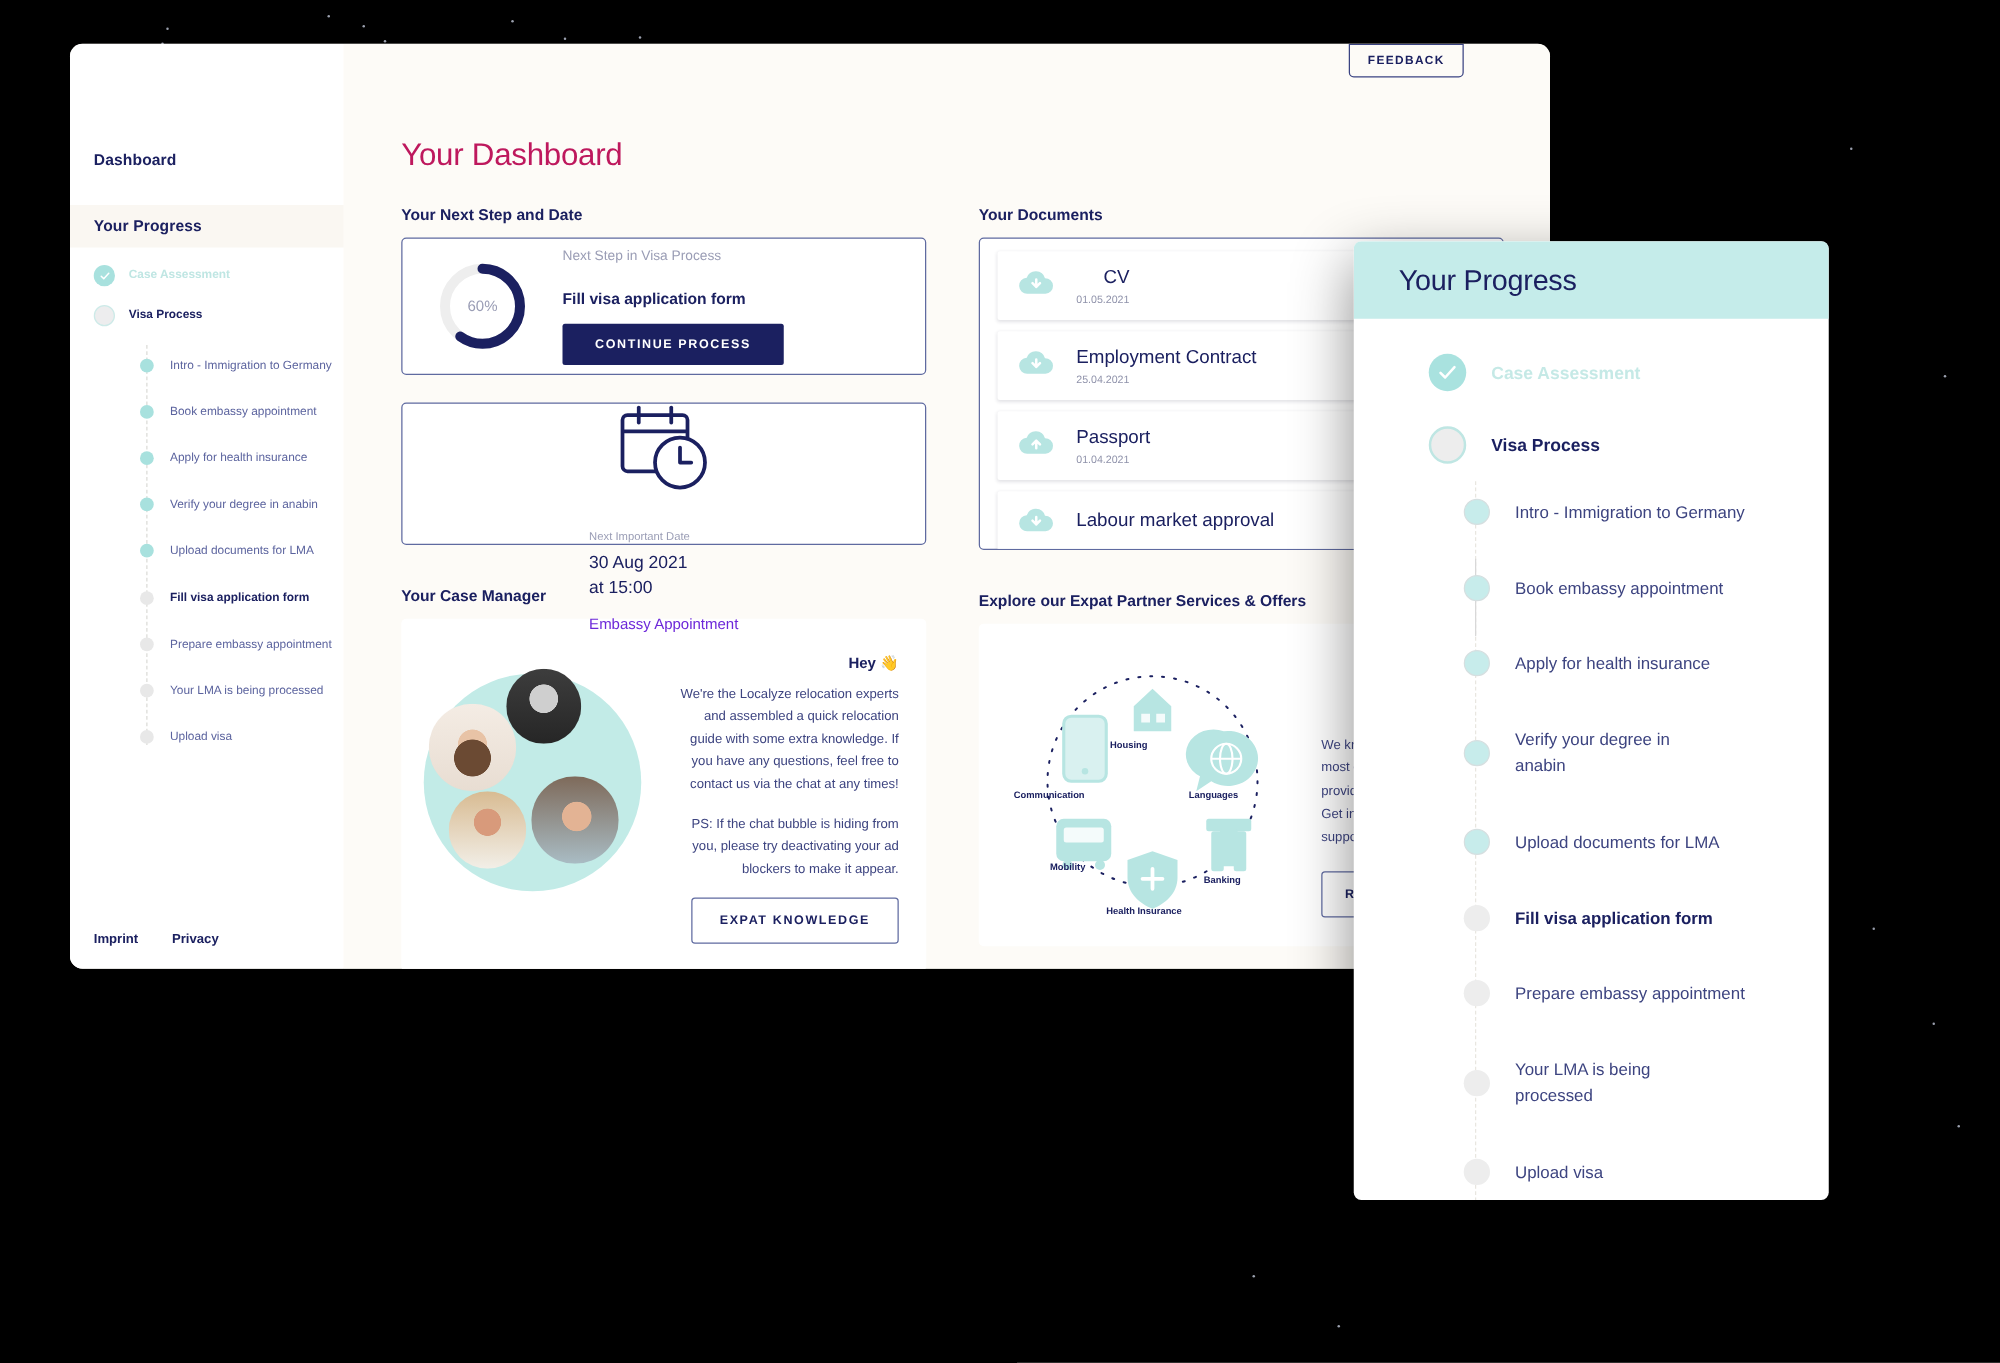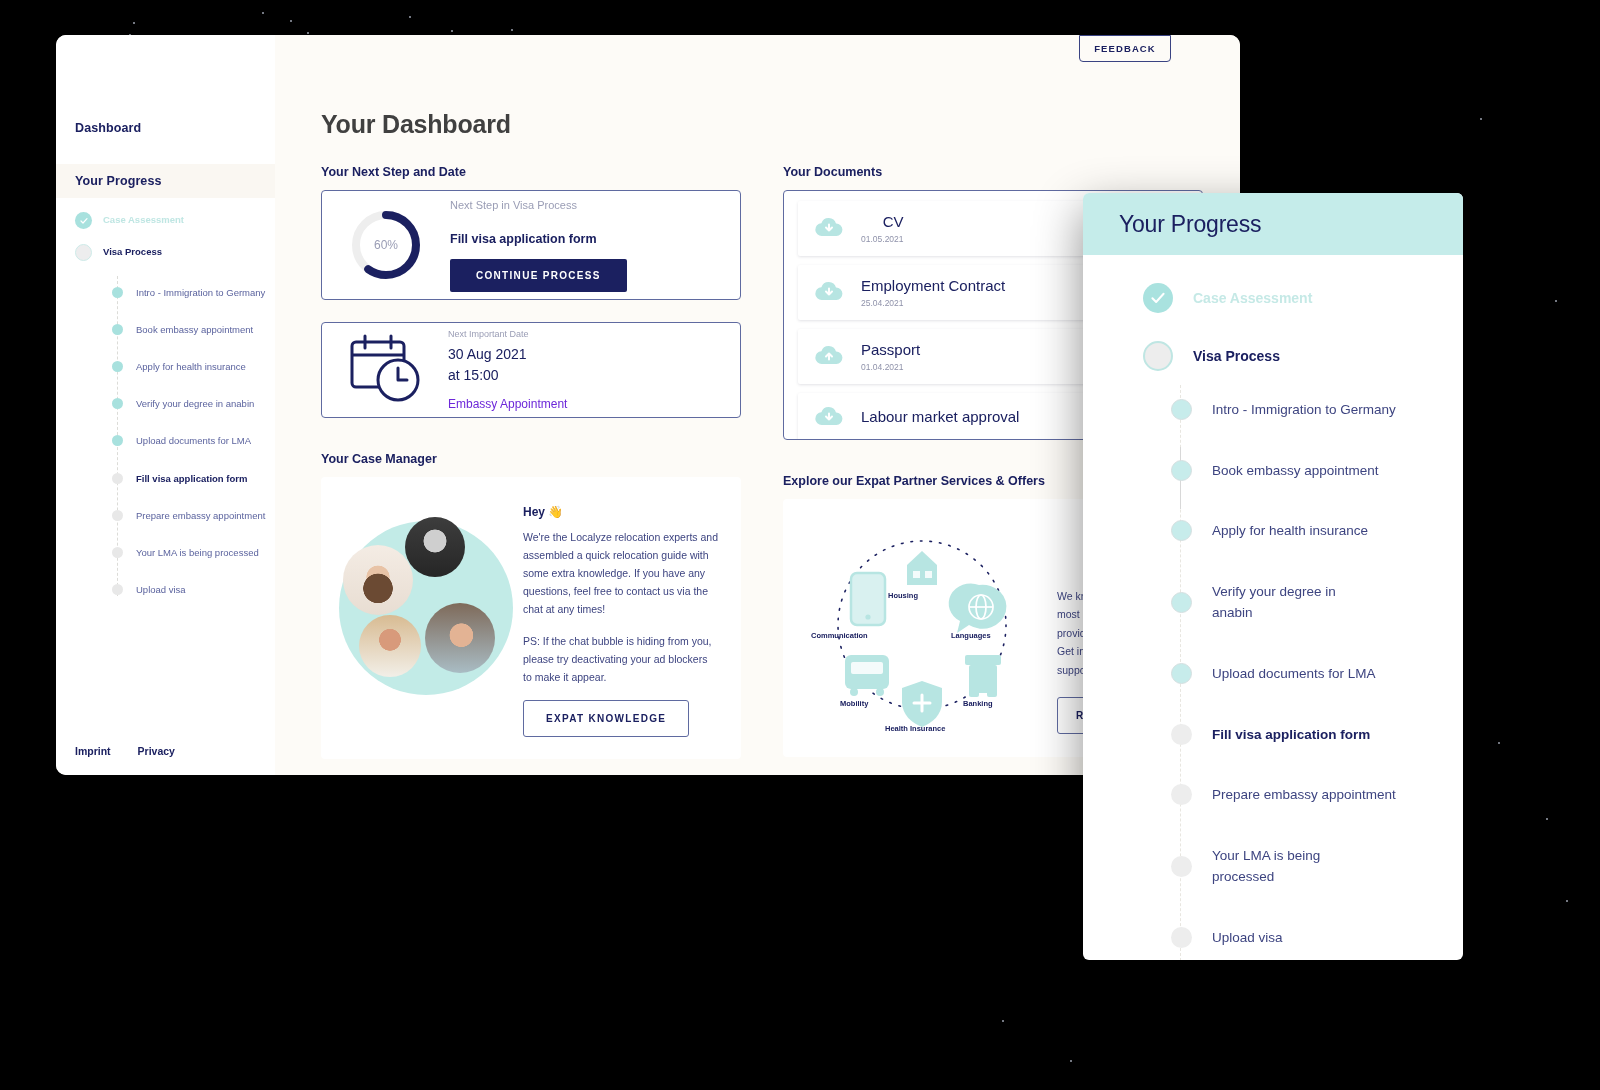--- a/index.html
+++ b/index.html
@@ -56,21 +56,21 @@
 
   
   .main { flex:1; background:#fdfbf7; position:relative; padding:0 0 0 0; }
   .feedback-btn {
     position:absolute; right:72px; top:0px; width:92px; height:27px;
     border:1px solid #3a4382; border-radius:4px; background:#fdfbf7;
     color:#1b2060; font-size:9.5px; font-weight:bold; letter-spacing:1.1px;
     display:flex; align-items:center; justify-content:center;
     border-top-left-radius:0; border-top-right-radius:0;
   }
-  .page-title { font-size:25px; font-weight:bold; color:#404040; padding:75px 0 0 46px; letter-spacing:-.2px;}
+  .page-title { font-size:25px; font-weight:normal; color:#be185d; padding:75px 0 0 46px; letter-spacing:-.2px;}
   .grid { display:flex; gap:42px; padding:26px 40px 0 46px; }
   .col { width:420px; }
   .sec-title { font-size:12.5px; font-weight:bold; color:#1b2060; margin-bottom:11px; }
 
   .panel { background:#ffffff; border:1px solid #5f6aa0; border-radius:4px; }
 
   .next-step { height:110px; display:flex; align-items:center; padding:0 26px; gap:26px; }
   .donut { width:76px; height:76px; position:relative; flex:0 0 auto; }
   .donut svg { display:block; }
   .donut .pct {
@@ -78,36 +78,36 @@
     font-size:12px; color:#9a9db5; font-weight:500;text-align:right;
   }
   .ns-kicker { font-size:11px; color:#9a9db5; margin-bottom:21px; }
   .ns-title { font-size:12.5px; font-weight:bold; color:#1b2060; margin-bottom:13px; }
   .primary-btn {
     display:inline-flex; align-items:center; justify-content:center;
     background:#1b2060; color:#fff; font-size:10px; font-weight:bold; letter-spacing:1.3px;
     padding:11px 26px; border:0; border-radius:2px;
   }
 
-  .date-card { height:96px; display:flex; align-items:center; padding:0 26px; gap:26px; margin-top:22px; }
+  .date-card { height:114px; display:flex; align-items:center; padding:0 26px; gap:26px; margin-top:22px;flex-direction:column; }
   .date-kicker { font-size:9px; color:#9a9db5; margin-bottom:5px; }
   .date-big { font-size:14px; color:#1b2060; line-height:1.45; }
   .date-sub { font-size:12px; color:#6d28d9; margin-top:12px; }
 
   
   .docs-panel { padding:10px 14px; height:250px; overflow:hidden; }
   .doc-row {
     background:#fff; box-shadow:0 1px 3px rgba(30,30,60,.13);
     display:flex; align-items:center; gap:17px; padding:12px 16px; margin-bottom:9px; border-radius:2px;
   }
   .doc-name { font-size:15px; color:#1b2060; font-weight:500; margin-bottom:4px;text-align:right; }
   .doc-date { font-size:8.5px; color:#8f92aa; }
 
   
-  .cm-panel { display:flex; padding:18px 22px 22px 12px; gap:4px; min-height:258px; }
+  .cm-panel { display:flex; padding:18px 22px 22px 12px; gap:16px; min-height:258px;text-align:right; }
   .avatar-cluster { position:relative; width:186px; height:186px; flex:0 0 auto; margin-top:16px; }
   .blob { position:absolute; left:6px; top:10px; width:174px; height:174px; background:#c2ebe7; border-radius:50%; }
   .av { position:absolute; border-radius:50%; background-size:cover; overflow:hidden; }
   .cm-text { padding-top:10px; width:235px; }
   .cm-hey { font-size:12px; font-weight:bold; color:#1b2060; margin-bottom:9px; }
   .cm-p { font-size:10.5px; color:#3d4480; line-height:1.72; margin-bottom:14px; }
   .ghost-btn {
     display:inline-flex; align-items:center; justify-content:center;
     border:1px solid #5f6aa0; border-radius:3px; color:#1b2060;
     font-size:10px; font-weight:bold; letter-spacing:1.3px; padding:12px 22px; background:#fff;
@@ -401,21 +401,21 @@
                 <circle cx="51" cy="179" r="4" fill="#b7e5e2"></circle>
                 <circle cx="77" cy="179" r="4" fill="#b7e5e2"></circle>
 
                 <rect x="48" y="60" width="34" height="52" rx="6" fill="#d9f1f0" stroke="#b7e5e2" stroke-width="2.5"></rect>
                 <circle cx="65" cy="104" r="2.6" fill="#b7e5e2"></circle>
               </svg>
               <span class="wheel-label" style="left:85px;top:78px">Housing</span>
               <span class="wheel-label" style="left:148px;top:118px">Languages</span>
               <span class="wheel-label" style="left:160px;top:186px">Banking</span>
               <span class="wheel-label" style="left:82px;top:211px">Health Insurance</span>
-              <span class="wheel-label" style="left:37px;top:186px">Mobility</span>
+              <span class="wheel-label" style="left:37px;top:176px">Mobility</span>
               <span class="wheel-label" style="left:8px;top:118px">Communication</span>
             </div>
             <div class="pt-text">
               <div class="pt-p" style="white-space:pre-line">We know ar
 most expat
 providers i
 Get in touc
 support!</div>
               <div class="ghost-btn" style="padding:12px 18px">REQU</div>
             </div>

